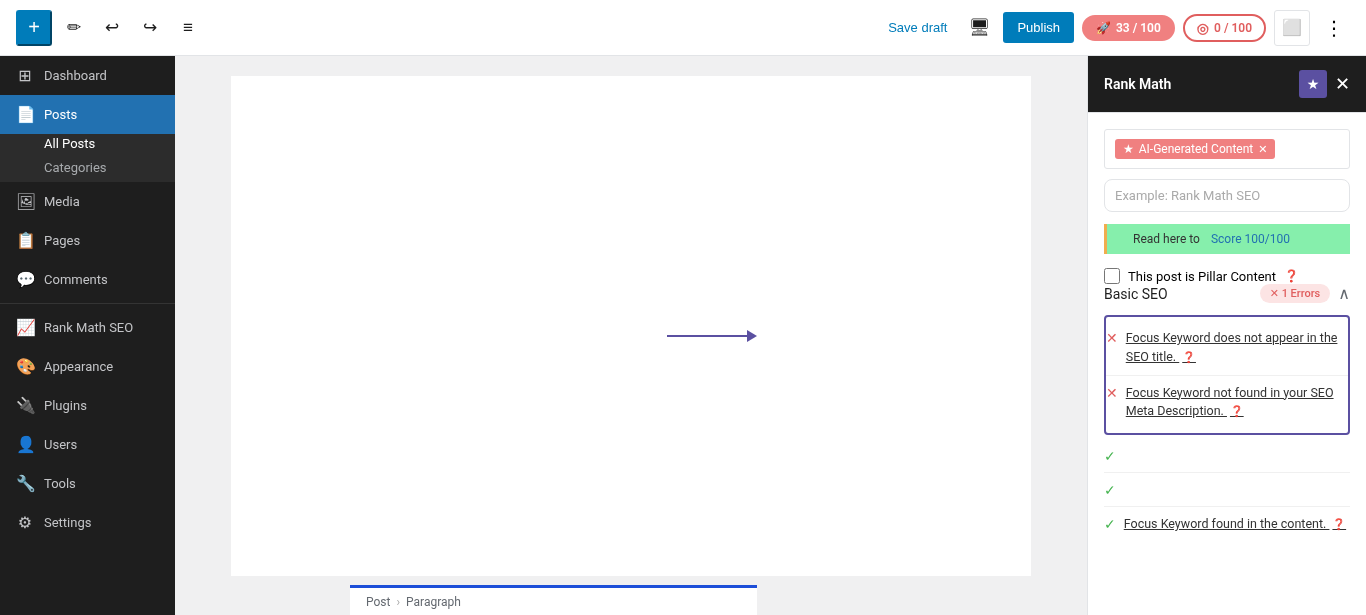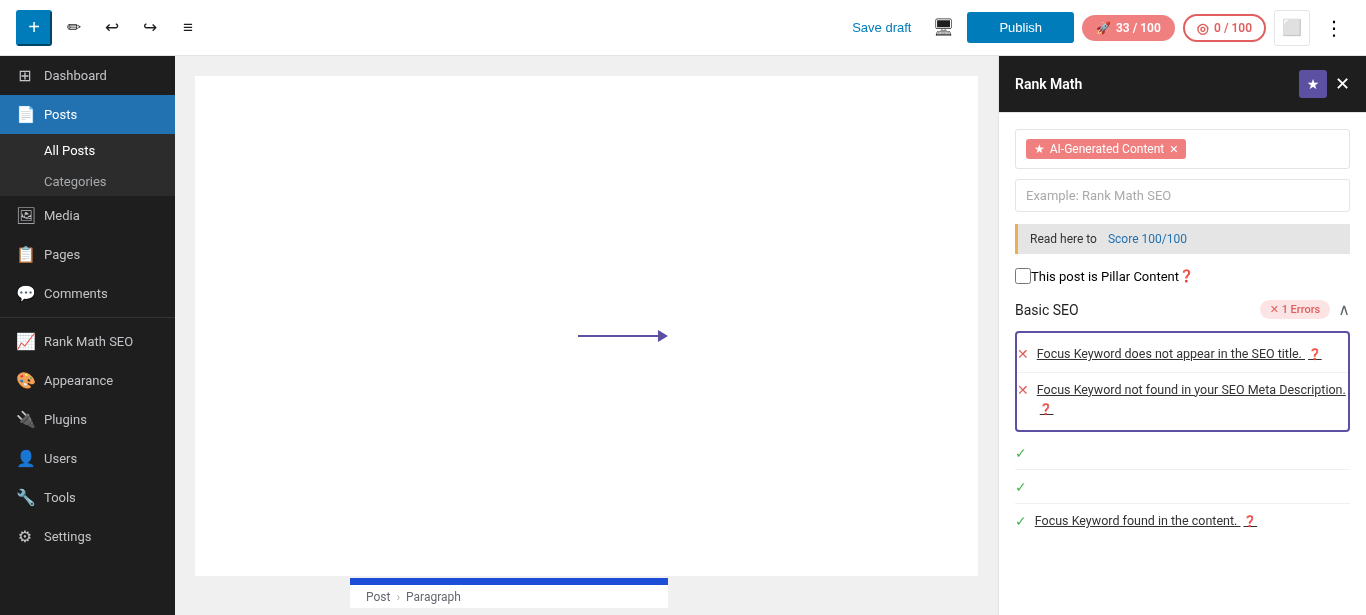--- a/index.html
+++ b/index.html
@@ -25,21 +25,21 @@
       cursor: pointer; display: flex; align-items: center; justify-content: center;
       font-size: 20px; font-weight: 300;
     }
     .tool-btn-primary { color: #1e1e1e; background: none; border: none; width: 32px; height: 32px; cursor: pointer; display: flex; align-items: center; justify-content: center; font-size: 17px; }
 
     .save-draft-btn {
       background: none; border: none; color: #007cba; cursor: pointer; font-size: 13px; font-weight: 400; padding: 6px 8px;
     }
     .publish-btn {
       background: #007cba; color: #fff; border: none; border-radius: 3px;
-      padding: 8px 32px; cursor: pointer; font-size: 13px; font-weight: 500;
+      padding: 8px 14px; cursor: pointer; font-size: 13px; font-weight: 500;
     }
     .score-badge-orange {
       background: #f08080; color: #fff; border: 2px solid #f08080;
       border-radius: 20px; padding: 4px 12px; font-size: 12px; font-weight: 600;
       display: flex; align-items: center; gap: 5px; cursor: pointer;
     }
     .score-badge-red {
       background: #fff; color: #e05e5e; border: 2px solid #e05e5e;
       border-radius: 20px; padding: 4px 12px; font-size: 12px; font-weight: 600;
       display: flex; align-items: center; gap: 5px; cursor: pointer;
@@ -61,21 +61,21 @@
       display: flex; flex-direction: column; overflow-y: auto; flex-shrink: 0;
     }
     .sidebar-item {
       display: flex; align-items: center; gap: 10px;
       padding: 10px 16px; cursor: pointer; color: #c3c4c7; font-size: 13px;
     }
     .sidebar-item.active { background: #2271b1; color: #fff; }
     .sidebar-item .icon { font-size: 16px; width: 18px; text-align: center; }
     .sidebar-submenu { background: #2c2c2c; }
     .sidebar-submenu .sidebar-sub-item {
-      padding: 9px 16px 7px 44px; color: #a7aaad; cursor: pointer; font-size: 13px; display: block;
+      padding: 2px 16px 7px 44px; color: #a7aaad; cursor: pointer; font-size: 13px; display: block;
     }
     .sidebar-submenu .sidebar-sub-item.active { color: #fff; }
 
     .collapse-menu {
       margin-top: auto; padding: 10px 16px; color: #a7aaad; cursor: pointer;
       display: flex; align-items: center; gap: 8px; font-size: 13px;
     }
 
     
     .editor-area {
@@ -108,38 +108,38 @@
       width: 0; height: 0;
       border-top: 6px solid transparent;
       border-bottom: 6px solid transparent;
       border-left: 10px solid #5b50a1;
     }
 
     
     .bottom-bar {
       height: 30px;
       background: #fff;
-      border-top: 7px solid #1d4ed8;
+      border-top: 3px solid #1d4ed8;
       display: flex;
       align-items: center;
       padding: 0 16px;
       font-size: 12px;
       color: #646970;
       gap: 6px;
       position: absolute;
-      bottom: 7px;
+      bottom: 0;
       left: 175px;
       right: 330px;
       z-index: 5;
     }
     .breadcrumb-sep { color: #aaa; }
 
     
     .rank-math-panel {
-      width: 368px; background: #fff; border-left: 1px solid #e2e4e7;
+      width: 279px; background: #fff; border-left: 1px solid #e2e4e7;
       display: flex; flex-direction: column; overflow-y: auto; flex-shrink: 0;
     }
     .panel-header {
       display: flex; align-items: center; justify-content: space-between;
       padding: 14px 16px; border-bottom: 1px solid #e2e4e7; background: #1e1e1e; color: #fff;
     }
     .panel-header-title { font-size: 14px; font-weight: 600; }
     .panel-header-actions { display: flex; align-items: center; gap: 8px; }
     .star-btn {
       background: #5b50a1; color: #fff; border: none; border-radius: 3px;
@@ -155,28 +155,28 @@
       border: 1px solid #e2e4e7; border-radius: 3px; padding: 8px 10px;
       margin-bottom: 10px; display: flex; align-items: center; gap: 6px; min-height: 40px;
     }
     .keyword-tag {
       background: #f08080; color: #fff; border-radius: 3px;
       padding: 3px 8px; font-size: 12px; display: flex; align-items: center; gap: 5px;
     }
     .keyword-tag .remove { cursor: pointer; font-size: 11px; }
 
     .score-tip {
-      background: #e5e5e5; border-left: 3px solid #f0ad4e;
-      padding: 8px 12px; font-size: 12px; color: #333; margin-bottom: 14px;
+      background: #86efac; border-left: 3px solid #f0ad4e;
+      padding: 8px 26px; font-size: 12px; color: #333; margin-bottom: 14px;
       display: flex; align-items: center; gap: 4px;
     }
     .score-tip a { color: #2271b1; text-decoration: none; }
 
     .pillar-row {
-      display: flex; align-items: center; margin-bottom: 16px; font-size: 13px;
+      display: flex; align-items: center; gap: 8px; margin-bottom: 0; font-size: 13px;
     }
     .pillar-checkbox { width: 16px; height: 16px; cursor: pointer; }
     .pillar-help { color: #aaa; font-size: 12px; cursor: pointer; }
 
     .section-header {
       display: flex; align-items: center; justify-content: space-between;
       margin-bottom: 12px;
     }
     .section-title { font-size: 14px; font-weight: 400; color: #1e1e1e; }
     .error-badge {
@@ -326,21 +326,21 @@
 
       <div class="panel-body">
 
         <div class="keyword-tag-row">
           <div class="keyword-tag">
             <span>★</span>
             <span>AI-Generated Content</span>
             <span class="remove">✕</span>
           </div>
         </div>
-        <div style="border: 1px solid #e2e4e7; border-radius: 3px; padding: 8px 10px; margin-bottom: 12px; color: #aaa; font-size: 13px;">
+        <div style="border: 1px solid #e2e4e7; border-radius: 8px; padding: 8px 10px; margin-bottom: 12px; color: #aaa; font-size: 13px;">
           <span>Example: Rank Math SEO</span>
         </div>
 
         <div class="score-tip">
           <span>Read here to</span>&nbsp;<a href="#">Score 100/100</a>
         </div>
 
         <div class="pillar-row">
           <input type="checkbox" class="pillar-checkbox" style="">
           <span>This post is Pillar Content</span>

